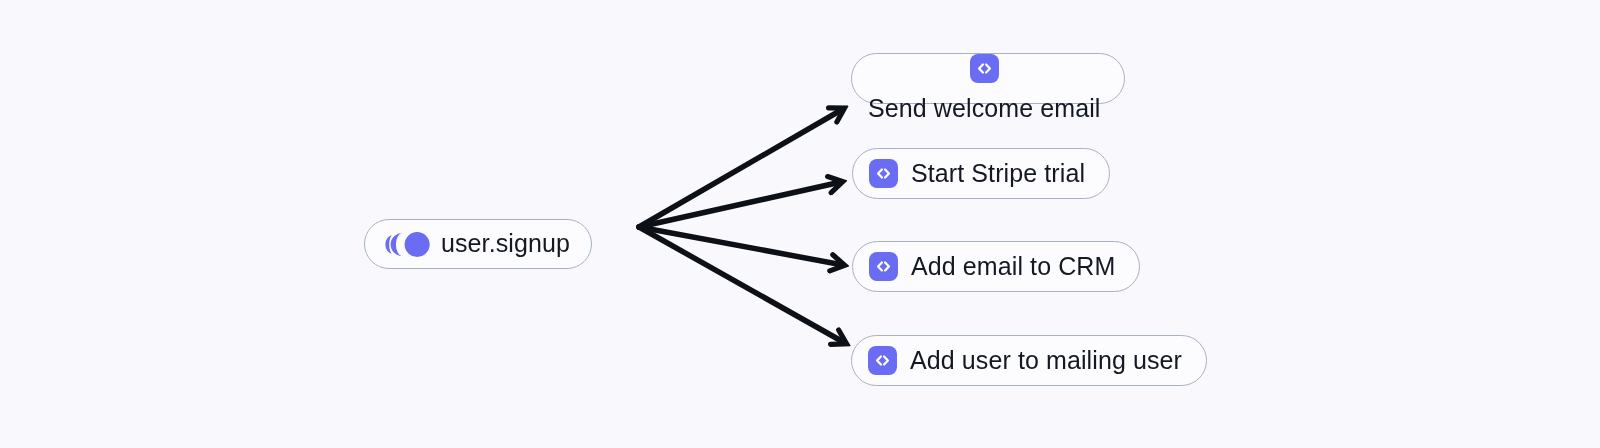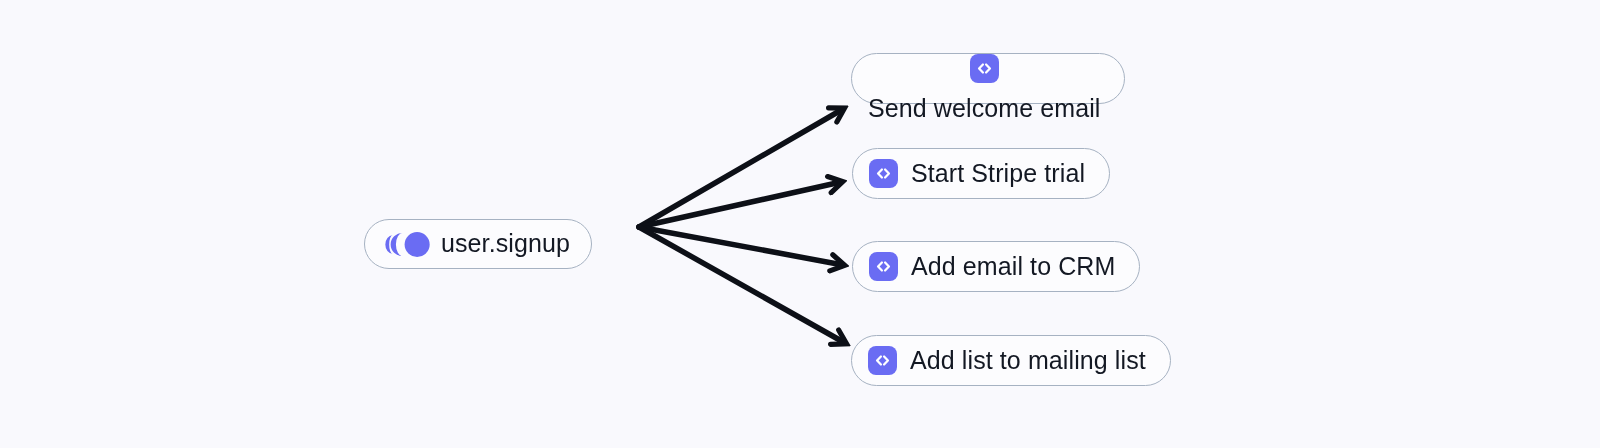--- a/index.html
+++ b/index.html
@@ -79,16 +79,16 @@
     </span>
     <span class="label">Add email to CRM</span>
   </div>
 
   <div class="node action-node" style="left:851px; top:335px;">
     <span class="code-badge">
       <svg viewBox="0 0 24 24" xmlns="http://www.w3.org/2000/svg">
         <path d="M10.2,7.5 L5.8,12 L10.2,16.5 M13.8,7.5 L18.2,12 L13.8,16.5" fill="none" stroke="#FFFFFF" stroke-width="2.6" stroke-linecap="round" stroke-linejoin="round"></path>
       </svg>
     </span>
-    <span class="label">Add list to mailing list</span>
+    <span class="label">Add user to mailing user</span>
   </div>
 
 </div>
 
 </body></html>

